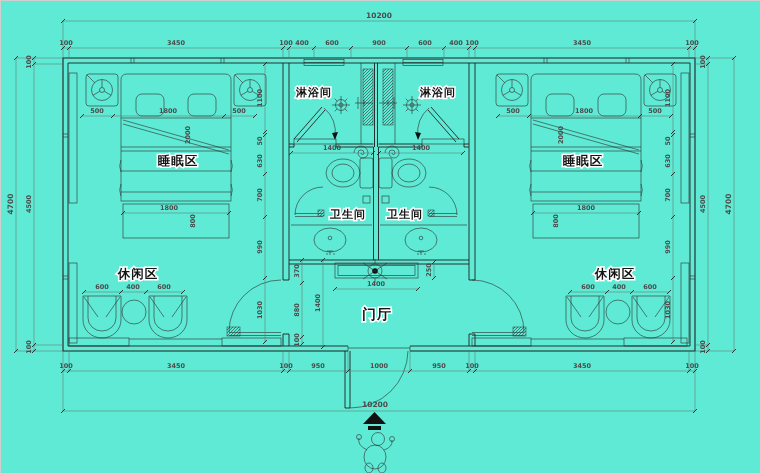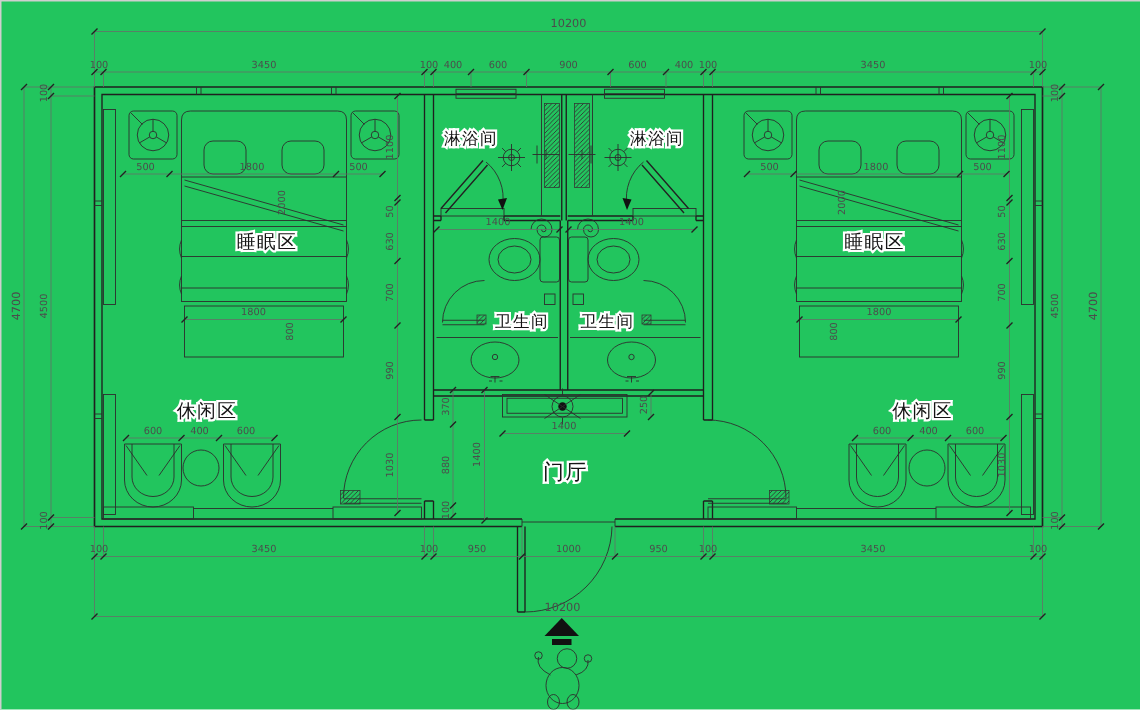--- a/index.html
+++ b/index.html
@@ -1,18 +1,18 @@
 <!DOCTYPE html>
 <html><head>
 <meta charset="utf-8">
 <style>
   html,body{margin:0;padding:0;background:#fff;}
-  .canvas{width:760px;height:473px;position:relative;background:#22c55e;
+  .canvas{width:760px;height:473px;position:relative;background:#5eead4;
           border-top:1px solid #cfcfcf;border-left:1px solid #cfcfcf;box-sizing:border-box;
-          font-family:"DejaVu Sans",sans-serif;}
+          font-family:"DejaVu Sans",sans-serif;font-weight:bold;}
   svg{display:block}
   .w{stroke:#1f1f1f;fill:none;stroke-width:1.1;}
   .w2{stroke:#1f1f1f;fill:none;stroke-width:0.9;}
   .t{stroke:#2e2e2e;fill:none;stroke-width:0.6;}
   .d{stroke:#6a6a6a;fill:none;stroke-width:0.5;}
   .dk{stroke:#222;fill:none;stroke-width:0.9;}
   .dt{font-family:"DejaVu Sans",sans-serif;font-size:6.5px;fill:#4c4c4c;text-anchor:middle;}
   .dtt{font-size:7.5px;}
   .lbl{font-family:"DejaVu Sans",sans-serif;fill:#141414;text-anchor:middle;letter-spacing:1px;
        paint-order:stroke;stroke:#fff;stroke-width:3px;}

